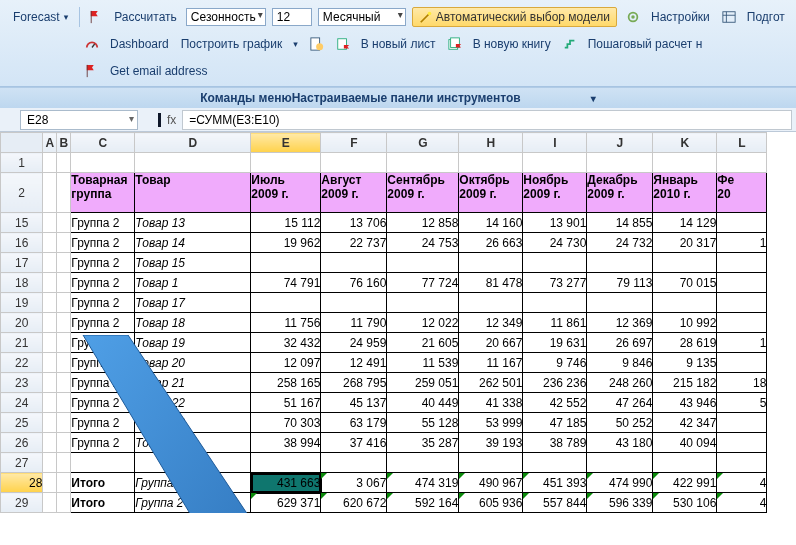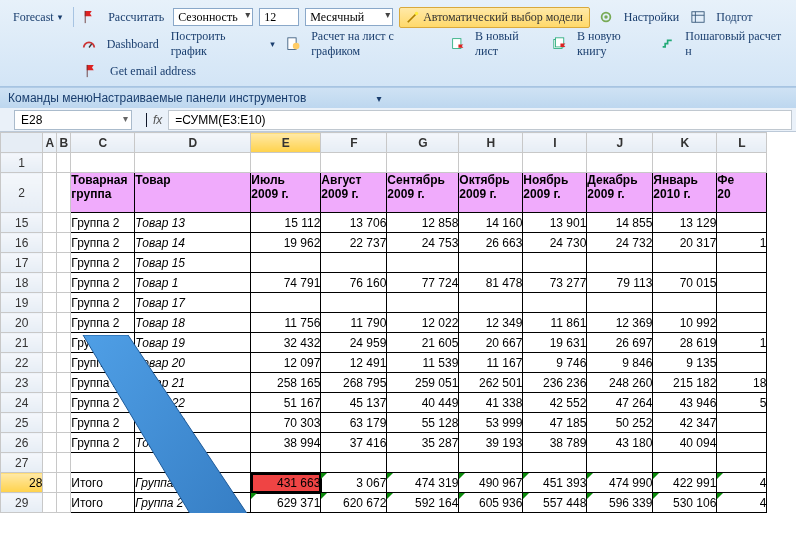--- a/index.html
+++ b/index.html
@@ -1,55 +1,55 @@
 <!DOCTYPE html>
 <html><head>
 <meta charset="utf-8">
 <style>
 * { box-sizing: border-box; margin: 0; padding: 0; }
 body { font-family: "Segoe UI", Tahoma, sans-serif; font-size: 12px; background: #fff; width: 796px; height: 545px; overflow: hidden; position: relative; }
 
 
 .ribbon { background: linear-gradient(#e7f1fa, #d3e5f6); border-bottom: 1px solid #a7c4e2; padding: 5px 8px 0 8px; }
-.ribbon-row { display: flex; align-items: center; gap: 6px; height: 24px; margin-bottom: 3px; font-family: Liberation Serif, serif; }
+.ribbon-row { display: flex; align-items: center; gap: 6px; height: 24px; margin-bottom: 3px; }
 .ribbon-item { display: flex; align-items: center; gap: 11px; cursor: pointer; padding: 1px 3px; }
 .ribbon-label { font-size: 12px; color: #1a3e6e; }
 .forecast-btn { color: #1a3e6e; display: flex; align-items: center; gap: 4px; padding: 2px 5px; }
 .dropdown-field { background: #fff; border: 1px solid #8aa8c9; padding: 1px 4px 1px 4px; position: relative; font-size: 12px; min-width: 80px; height: 18px; }
 .dropdown-field::after { content: "▾"; position: absolute; right: 2px; top: 0; font-size: 10px; color: #444; }
 .num-field { background: #fff; border: 1px solid #8aa8c9; padding: 1px 4px; width: 40px; height: 18px; font-size: 12px; }
 .auto-model { background: linear-gradient(#ffe9a8, #ffd96a); border: 1px solid #d9a93c; padding: 2px 6px; font-size: 12px; color: #333; border-radius: 2px; display: flex; align-items: center; gap: 3px; }
-.ribbon-footer { display: flex; justify-content: flex-start; align-items: center; background: linear-gradient(#cfe2f4, #bdd7ef); padding: 3px 8px; font-size: 12px; color: #1a3e6e; border-top: 1px solid #b0cbe6; }
+.ribbon-footer { display: flex; justify-content: center; align-items: center; background: linear-gradient(#cfe2f4, #bdd7ef); padding: 3px 8px; font-size: 12px; color: #1a3e6e; border-top: 1px solid #b0cbe6; font-weight: bold; }
 
 
 .formula-bar { display: flex; align-items: center; border-bottom: 1px solid #bcc9d8; background: #eaf1f9; height: 24px; }
-.name-box { width: 118px; border: 1px solid #abc; background: #fff; padding: 2px 6px; margin: 0 14px; position: relative; font-size: 12px; }
+.name-box { width: 118px; border: 1px solid #abc; background: #fff; padding: 2px 6px; margin: 0 20px; position: relative; font-size: 12px; }
 .name-box::after { content: "▾"; position: absolute; right: 3px; top: 2px; font-size: 10px; color: #666; }
-.fx-label { font-style: italic; color: #555; padding: 0 6px; border-left: 1px solid #0f172a; }
+.fx-label { color: #555; padding: 0 6px; border-left: 3px solid #0f172a; }
 .formula-input { flex: 1; background: #fff; border: 1px solid #c0c8d0; padding: 2px 6px; font-size: 12px; height: 20px; margin-right: 4px; }
 
 
 .grid { position: relative; overflow: hidden; }
 table.sheet { border-collapse: collapse; table-layout: fixed; }
 table.sheet td, table.sheet th { border: 1px solid #c8c8c8; padding: 0; font-size: 12px; height: 20px; }
 
 .rowhdr { width: 24px; background: linear-gradient(#f4f7fb, #e6edf5); text-align: center; font-size: 11px; color: #333; border-right: 2px solid #999; }
 .rowhdr.sel { background: linear-gradient(#ffe9a8, #ffd24a); color: #000; padding-left: 28px; }
 .colhdr { background: linear-gradient(#f4f7fb, #e6edf5); text-align: center; font-size: 12px; color: #333; height: 20px; border-bottom: 2px solid #999; }
 .colhdr.sel { background: linear-gradient(#ffe9a8, #ffd24a); }
 .corner { background: #e6edf5; width: 24px; }
 
 .cell { padding: 1px 4px; overflow: hidden; white-space: nowrap; }
 .h2 { background: #f0abfc; font-weight: bold; border: 1px solid #000 !important; vertical-align: top; padding: 1px 4px; }
 .bordered { border: 1px solid #000 !important; }
 .num { text-align: right; }
 .txt { text-align: left; }
 .ital { font-style: italic; }
-.bold { font-weight: normal; }
-.selected-cell { outline: 3px solid #000; outline-offset: -2px; background: #ef4444; }
+.bold { font-weight: bold; }
+.selected-cell { outline: 3px solid #000; outline-offset: -2px; background: #0f766e; }
 
 
 .arrow-wrap { position: absolute; top: 203px; left: 73px; width: 210px; height: 295px; pointer-events: none; z-index: 50; }
 .arrow-wrap svg { width: 100%; height: 100%; }
 
 
 .ico { width: 14px; height: 14px; display: inline-block; }
 
 
 .tri { position: relative; }
@@ -109,21 +109,20 @@
   </div>
   <div class="ribbon-item">
     <span class="ribbon-label">Построить график</span>
     <span style="font-size:9px;color:#1a3e6e;">▾</span>
   </div>
   <div class="ribbon-item">
     <span class="ico"><svg viewBox="0 0 16 16">
             <rect x="1" y="1" width="10" height="14" fill="#fff" stroke="#357"></rect>
             <circle cx="11" cy="11" r="4" fill="#fc6"></circle>
           </svg></span>
-    <span class="ribbon-label">Расчет на лист с графиком</span>
   </div>
   <div class="ribbon-item">
     <span class="ico"><svg viewBox="0 0 16 16">
             <rect x="2" y="2" width="10" height="12" fill="#fff" stroke="#2a7"></rect>
             <path fill="#d22" d="M9 9h6l-2 2 2 2h-6z"></path>
           </svg></span>
     <span class="ribbon-label">В новый лист</span>
   </div>
   <div class="ribbon-item">
     <span class="ico"><svg viewBox="0 0 16 16">
@@ -231,21 +230,21 @@
           <td class="cell"></td>
           <td class="cell"></td>
           <td class="cell txt bordered">Группа 2</td>
           <td class="cell txt bordered ital">Товар 13</td>
           <td class="cell num bordered">15 112</td>
           <td class="cell num bordered">13 706</td>
           <td class="cell num bordered">12 858</td>
           <td class="cell num bordered">14 160</td>
           <td class="cell num bordered">13 901</td>
           <td class="cell num bordered">14 855</td>
-          <td class="cell num bordered">13 129</td>
+          <td class="cell num bordered">14 129</td>
           <td class="cell num bordered"></td>
         </tr>
         <tr>
           <td class="rowhdr">16</td>
           <td class="cell"></td>
           <td class="cell"></td>
           <td class="cell txt bordered">Группа 2</td>
           <td class="cell txt bordered ital">Товар 14</td>
           <td class="cell num bordered">19 962</td>
           <td class="cell num bordered">22 737</td>
@@ -439,21 +438,21 @@
         <tr>
           <td class="rowhdr">29</td>
           <td class="cell"></td>
           <td class="cell"></td>
           <td class="cell txt bold bordered">Итого</td>
           <td class="cell txt ital bordered">Группа 2</td>
           <td class="cell num bordered tri">629 371</td>
           <td class="cell num bordered tri">620 672</td>
           <td class="cell num bordered tri">592 164</td>
           <td class="cell num bordered tri">605 936</td>
-          <td class="cell num bordered tri">557 448</td>
+          <td class="cell num bordered tri">557 844</td>
           <td class="cell num bordered tri">596 339</td>
           <td class="cell num bordered tri">530 106</td>
           <td class="cell num bordered tri">4</td>
         </tr>
       </tbody>
     </table>
 
 <div class="arrow-wrap">
 <svg viewBox="0 0 210 295">
   <defs>

